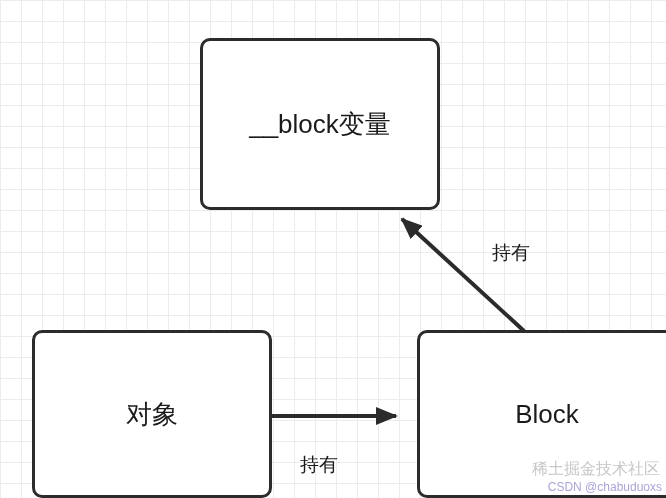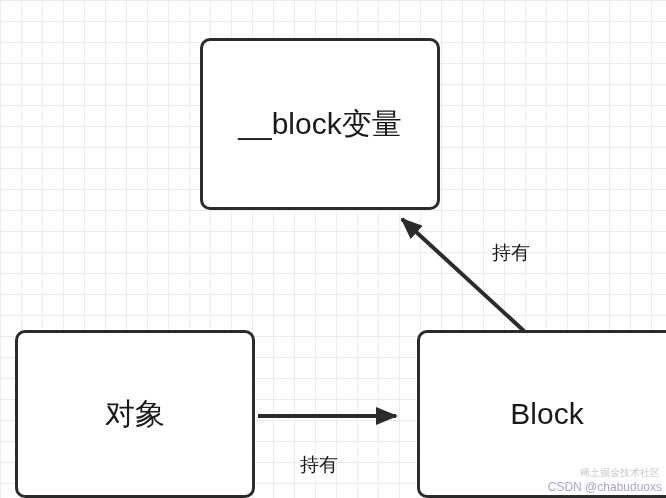--- a/index.html
+++ b/index.html
@@ -27,44 +27,44 @@
     pointer-events: none;
   }
   .node {
     position: absolute;
     background: #ffffff;
     border: 3px solid #2b2b2b;
     border-radius: 10px;
     display: flex;
     align-items: center;
     justify-content: center;
-    font-size: 30px;
+    font-size: 26px;
     color: #1a1a1a;
     box-sizing: border-box;
   }
   .node-top    { left: 200px; top: 38px;  width: 240px; height: 172px; }
-  .node-left   { left: 15px;  top: 330px; width: 240px; height: 168px; }
+  .node-left   { left: 32px;  top: 330px; width: 240px; height: 168px; }
   .node-right  { left: 405px; top: 330px; width: 260px; height: 168px; margin-left: 12px; }
   .edge-label {
     position: absolute;
     font-size: 19px;
     color: #1a1a1a;
     white-space: nowrap;
   }
   .label-bottom   { left: 300px; top: 452px; }
   .label-diagonal { left: 492px; top: 240px; }
   .watermark {
     position: absolute;
     white-space: nowrap;
     pointer-events: none;
   }
   .wm-juejin {
     right: 6px;
     bottom: 18px;
-    font-size: 10px;
+    font-size: 16px;
     color: #c7c7c7;
     text-align: center;
   }
   .wm-csdn {
     right: 4px;
     bottom: 4px;
     font-size: 12px;
     color: #a9a6d8;
   }
 </style>

